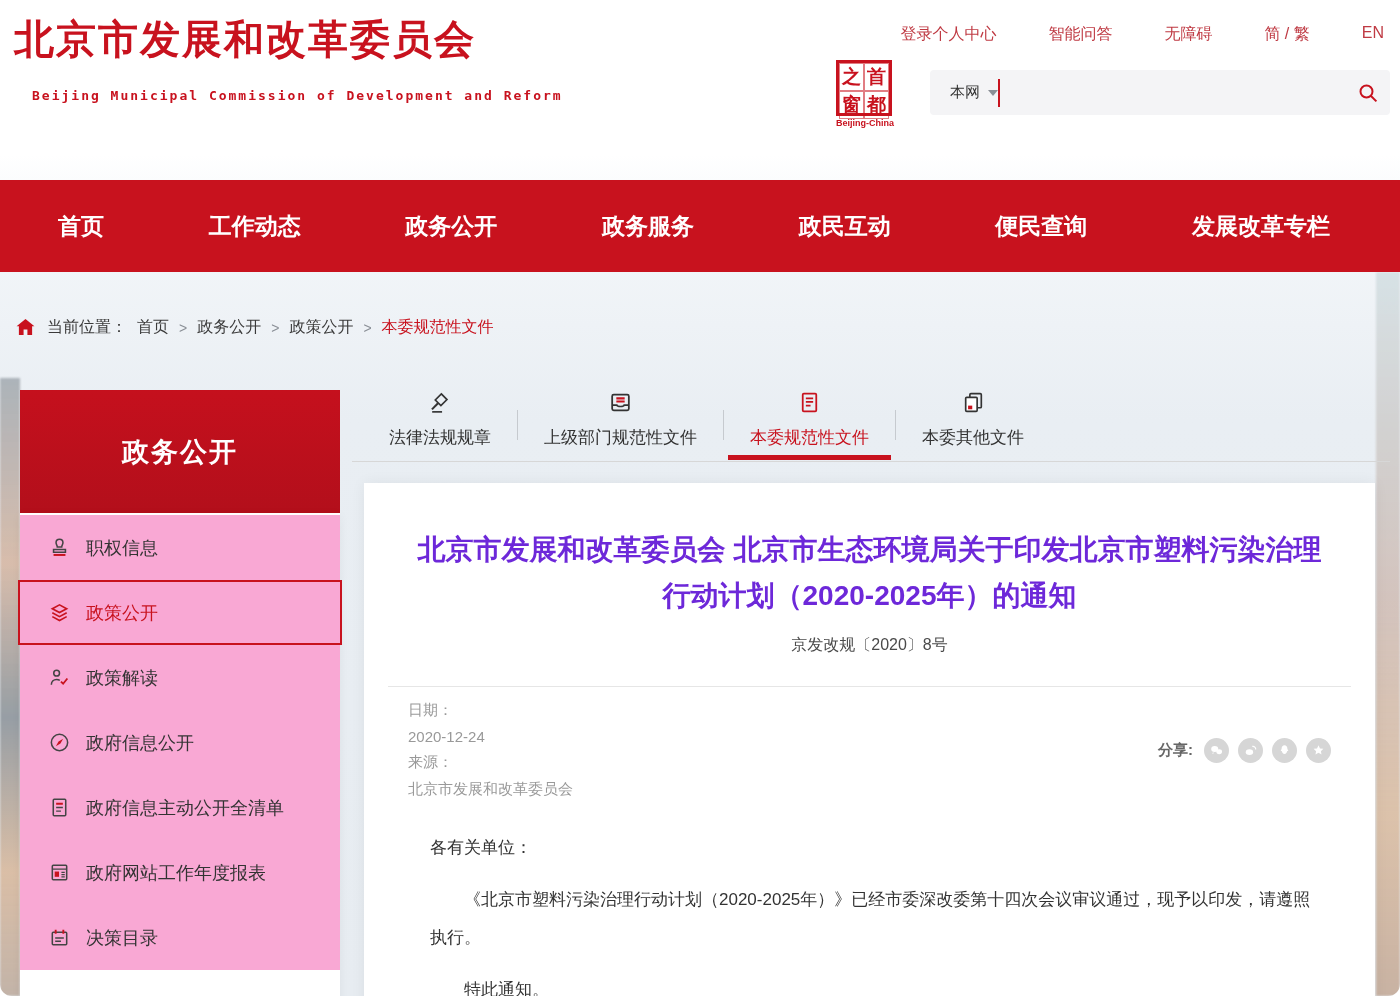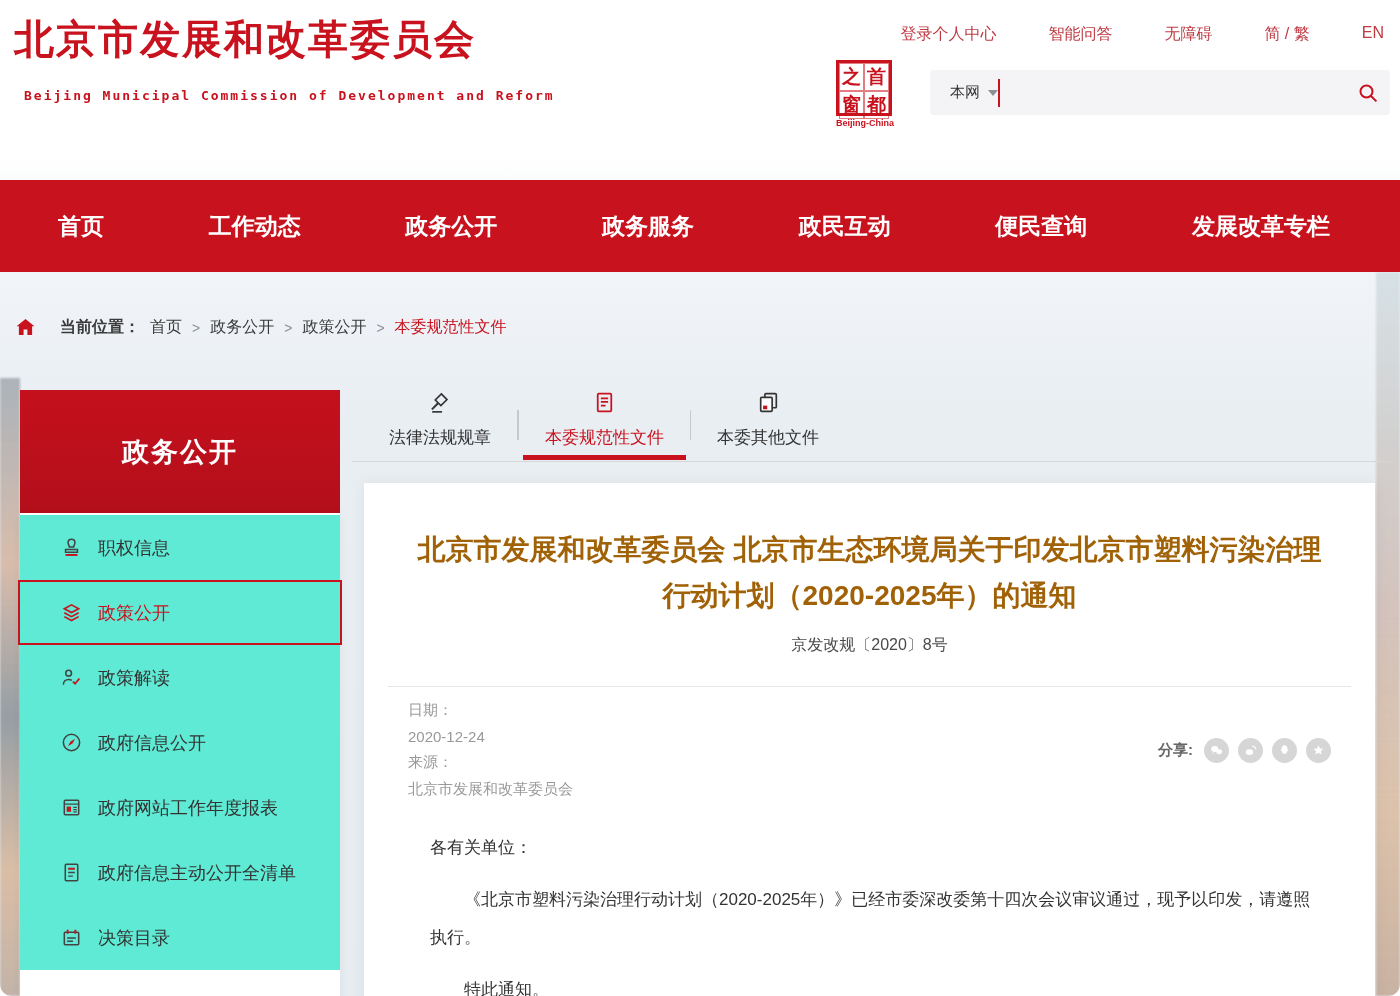--- a/index.html
+++ b/index.html
@@ -11,21 +11,21 @@
   .bg-strip { position:absolute; filter:blur(1px); }
   .bg-strip.left { left:0; top:378; top:378px; width:20px; height:618px;
       background:linear-gradient(180deg,rgba(110,120,128,.5),rgba(196,130,86,.45) 30%,rgba(70,80,88,.5) 55%,rgba(205,145,92,.5) 80%,rgba(150,110,80,.45)); }
   .bg-strip.right { left:1376px; top:272px; width:24px; height:724px;
       background:linear-gradient(180deg,rgba(168,192,196,.35),rgba(172,118,92,.35) 45%,rgba(208,152,100,.5) 75%,rgba(170,120,85,.5)); }
 
   
   .site-header { position:absolute; left:0; top:0; width:1400px; height:180px; }
   .logo-title { position:absolute; left:14px; top:12px; font-size:40px; font-weight:bold;
                 color:#c8121e; letter-spacing:2px; }
-  .logo-sub { position:absolute; left:24px; top:88px; font-size:13px; font-weight:bold; color:#c8121e;
+  .logo-sub { position:absolute; left:32px; top:88px; font-size:13px; font-weight:bold; color:#c8121e;
               font-family:"DejaVu Sans Mono","Liberation Mono",monospace; letter-spacing:2px; }
   .quick-links { position:absolute; right:16px; top:24px; display:flex; gap:52px; }
   .quick-links a { font-size:16px; color:#bf3a43; text-decoration:none; white-space:nowrap; }
 
   .seal { position:absolute; left:836px; top:60px; width:58px; text-align:center; }
   .seal-box { width:56px; height:56px; border:3px solid #c8121e; background:rgba(255,255,255,.8);
               display:grid; grid-template-columns:1fr 1fr; grid-template-rows:1fr 1fr; }
   .seal-box span { display:flex; align-items:center; justify-content:center; font-size:19px; font-weight:bold;
                    color:#c8121e; font-family:"DejaVu Serif","Liberation Serif",serif;
                    border:1px solid rgba(200,18,30,.55); }
@@ -47,47 +47,47 @@
   .main-nav { position:absolute; left:0; top:180px; width:1400px; height:92px; background:#c8121e;
               display:flex; align-items:center; justify-content:space-between; padding:0 70px 0 58px; }
   .main-nav a { color:#fff; font-size:23px; font-weight:bold; text-decoration:none; white-space:nowrap; }
 
   
   .breadcrumb { position:absolute; left:14px; top:316px; display:flex; align-items:center; gap:10px;
                 font-size:16px; color:#3a3a3a; }
   .breadcrumb .sep { color:#8a8f96; font-size:14px; }
   .breadcrumb a { color:#3a3a3a; text-decoration:none; }
   .breadcrumb a.current { color:#c8121e; }
-  .crumb-label { margin-left:13px;font-weight:bold; }
+  .crumb-label { margin-left:0; }
 
   
   .sidebar { position:absolute; left:20px; top:390px; width:320px; }
   .sidebar-head { height:123px; background:linear-gradient(180deg,#c5101d,#b30f1b);
                   display:flex; align-items:center; justify-content:center;
                   color:#fff; font-size:27px; font-weight:bold; letter-spacing:2px; }
   .sidebar-list { background:#fff; padding:2px 0 40px; box-shadow:0 2px 10px rgba(0,0,0,.05); }
-  .side-item { height:65px; display:flex; align-items:center; gap:14px; padding-left:40px;
-               font-size:18px; color:#333; cursor:pointer; background:#5eead4; }
+  .side-item { height:65px; display:flex; align-items:center; gap:14px; padding-left:28px;
+               font-size:18px; color:#333; cursor:pointer; background:#f9a8d4; }
   .side-item .ic { width:24px; height:24px; flex:0 0 24px; display:flex; align-items:center; }
   .side-item.active { border:2px solid #c8121e; color:#c8121e; margin:0 -2px; }
 
   
   .tabs-row { position:absolute; left:383px; top:390px; height:70px; display:flex; align-items:stretch; }
   .tab { position:relative; display:flex; align-items:center; gap:11px; padding:0 26px;
          font-size:17px; color:#333; cursor:pointer; white-space:nowrap;flex-direction:column; }
   .tab:first-child { padding-left:6px; }
   .tab.active { color:#c8121e; }
   .tab.active::after { content:""; position:absolute; left:4px; right:4px; bottom:0; height:5px; background:#c8121e; }
   .tab-sep { width:1px; height:30px; background:#c6cacf; align-self:center; }
   .tabs-rule { position:absolute; left:352px; top:461px; width:1038px; height:1px; background:#d7d7d7; }
 
   
   .card { position:absolute; left:364px; top:483px; width:1011px; height:620px; background:#fff;
           box-shadow:0 0 14px rgba(0,0,0,.06); padding-top:44px; }
-  .article-title { text-align:center; font-size:28px; font-weight:bold; color:#a16207;
+  .article-title { text-align:center; font-size:28px; font-weight:bold; color:#6d28d9;
                    line-height:46px; max-width:910px; margin:0 auto; }
   .doc-number { text-align:center; font-size:16px; color:#4a4a4a; margin-top:16px; }
   .card-divider { height:1px; background:#e6e6e6; margin:30px 24px 0; }
   .meta-row { display:flex; align-items:center; justify-content:space-between; padding:0 44px; margin-top:14px; }
   .meta-left { font-size:15px; color:#999; display:flex; gap:8px;flex-direction:column; }
   .meta-right { display:flex; align-items:center; gap:9px; }
   .share-label { font-size:15px; font-weight:bold; color:#666; margin-right:2px; }
   .share-ic { width:25px; height:25px; border-radius:50%; background:#d6d6d6; display:flex;
               align-items:center; justify-content:center; cursor:pointer; }
   .article-body { padding:0 48px 0 66px; margin-top:30px; font-size:17px; color:#333; }
@@ -215,38 +215,38 @@
             <circle cx="12" cy="12" r="8.5" stroke="#444" stroke-width="1.6"></circle>
             <path d="M15.8 8.2L13 13l-4.8 2.8L11 11z" fill="#c8121e"></path>
           </svg>
         </span>
         <span>政府信息公开</span>
       </div>
 
       <div class="side-item">
         <span class="ic">
           <svg width="23" height="23" viewBox="0 0 24 24" fill="none">
+            <rect x="5.5" y="3.5" width="13" height="17" rx="1" stroke="#444" stroke-width="1.6"></rect>
+            <path d="M8.5 8h7" stroke="#c8121e" stroke-width="2"></path>
+            <path d="M8.5 12h7M8.5 15.8h5" stroke="#444" stroke-width="1.5"></path>
+          </svg>
+        </span>
+        <span>政府信息主动公开全清单</span>
+      </div>
+
+      <div class="side-item">
+        <span class="ic">
+          <svg width="23" height="23" viewBox="0 0 24 24" fill="none">
             <rect x="4.5" y="4.5" width="15" height="15" rx="1" stroke="#444" stroke-width="1.6"></rect>
             <path d="M4.5 8.5h15" stroke="#444" stroke-width="1.5"></path>
             <rect x="7" y="11" width="4.5" height="5.5" fill="#c8121e"></rect>
             <path d="M14 11.8h3.5M14 14.2h3.5M14 16.5h3.5" stroke="#444" stroke-width="1.4"></path>
           </svg>
         </span>
         <span>政府网站工作年度报表</span>
-      </div>
-
-      <div class="side-item">
-        <span class="ic">
-          <svg width="23" height="23" viewBox="0 0 24 24" fill="none">
-            <rect x="5.5" y="3.5" width="13" height="17" rx="1" stroke="#444" stroke-width="1.6"></rect>
-            <path d="M8.5 8h7" stroke="#c8121e" stroke-width="2"></path>
-            <path d="M8.5 12h7M8.5 15.8h5" stroke="#444" stroke-width="1.5"></path>
-          </svg>
-        </span>
-        <span>政府信息主动公开全清单</span>
       </div>
 
       <div class="side-item">
         <span class="ic">
           <svg width="23" height="23" viewBox="0 0 24 24" fill="none">
             <rect x="4.5" y="6.5" width="15" height="13" rx="1" stroke="#444" stroke-width="1.6"></rect>
             <path d="M8 4v4M16 4v4" stroke="#c8121e" stroke-width="2"></path>
             <path d="M7.5 12.5h9M7.5 16h6" stroke="#444" stroke-width="1.5"></path>
           </svg>
         </span>
@@ -262,20 +262,30 @@
         <svg width="25" height="25" viewBox="0 0 24 24" fill="none">
           <path d="M12.8 3.8l5.4 5.4-5.8 5.8-5.4-5.4z" stroke="#333" stroke-width="1.6"></path>
           <path d="M9.6 12.8L3.8 18.6" stroke="#333" stroke-width="2"></path>
           <path d="M4 21h9.5" stroke="#333" stroke-width="1.6"></path>
         </svg>
       </span>
       <span>法律法规规章</span>
     </div>
     <div class="tab-sep"></div>
 
+    <div class="tab">
+      <span>
+        <svg width="25" height="25" viewBox="0 0 24 24" fill="none">
+          <rect x="4" y="4.5" width="16" height="15" rx="1.5" stroke="#333" stroke-width="1.7"></rect>
+          <path d="M8 8h8M8 11h8" stroke="#c8121e" stroke-width="2"></path>
+          <path d="M4 14.5h4.5c.4 1.8 6.6 1.8 7 0H20" stroke="#333" stroke-width="1.6"></path>
+        </svg>
+      </span>
+      <span>上级部门规范性文件</span>
+    </div>
     <div class="tab-sep"></div>
 
     <div class="tab active">
       <span>
         <svg width="25" height="25" viewBox="0 0 24 24" fill="none">
           <rect x="5.5" y="3.5" width="13" height="17" rx="1" stroke="#c8121e" stroke-width="1.7"></rect>
           <path d="M8.5 8h7M8.5 11.5h7M8.5 15h4.5" stroke="#c8121e" stroke-width="1.7"></path>
         </svg>
       </span>
       <span>本委规范性文件</span>

